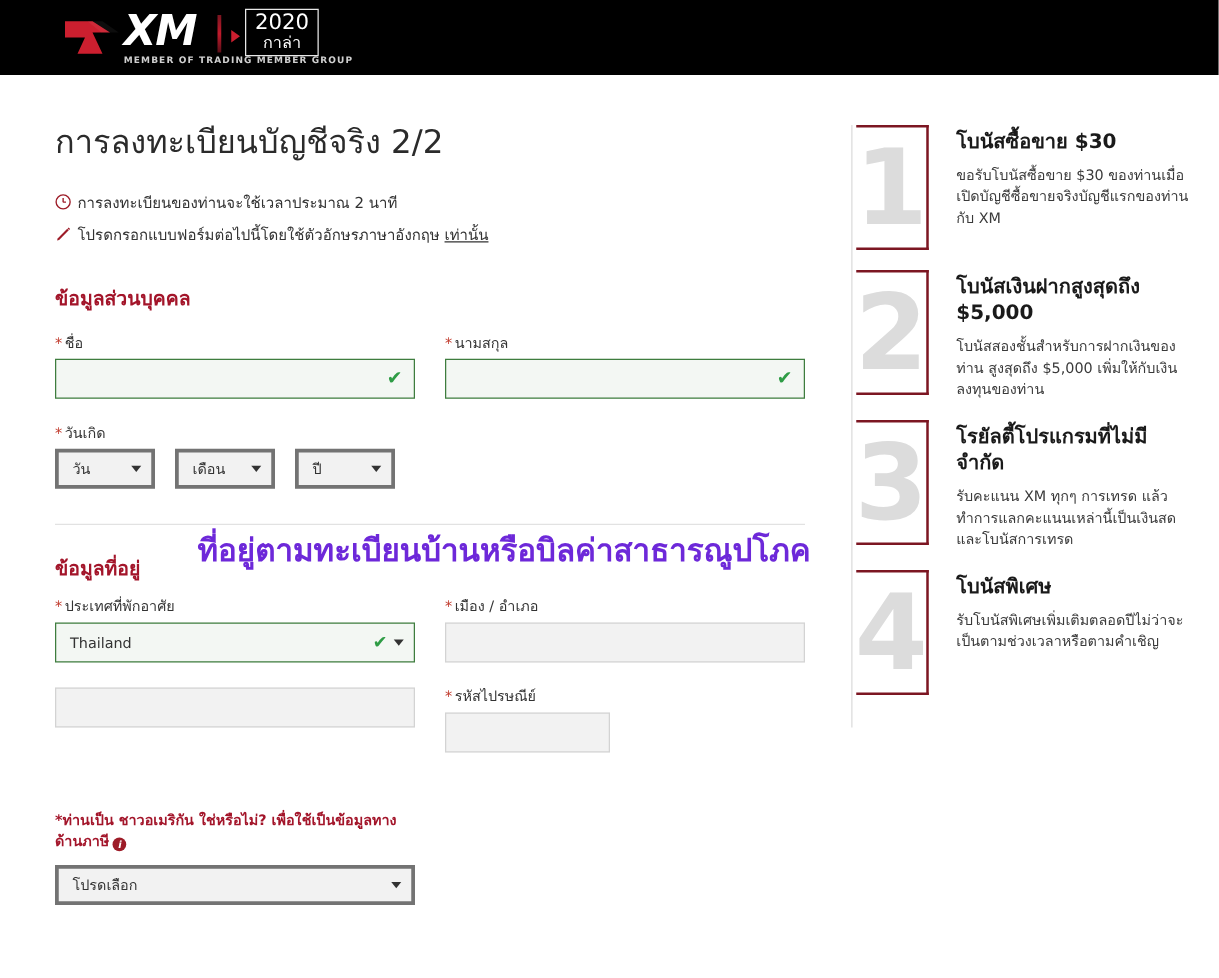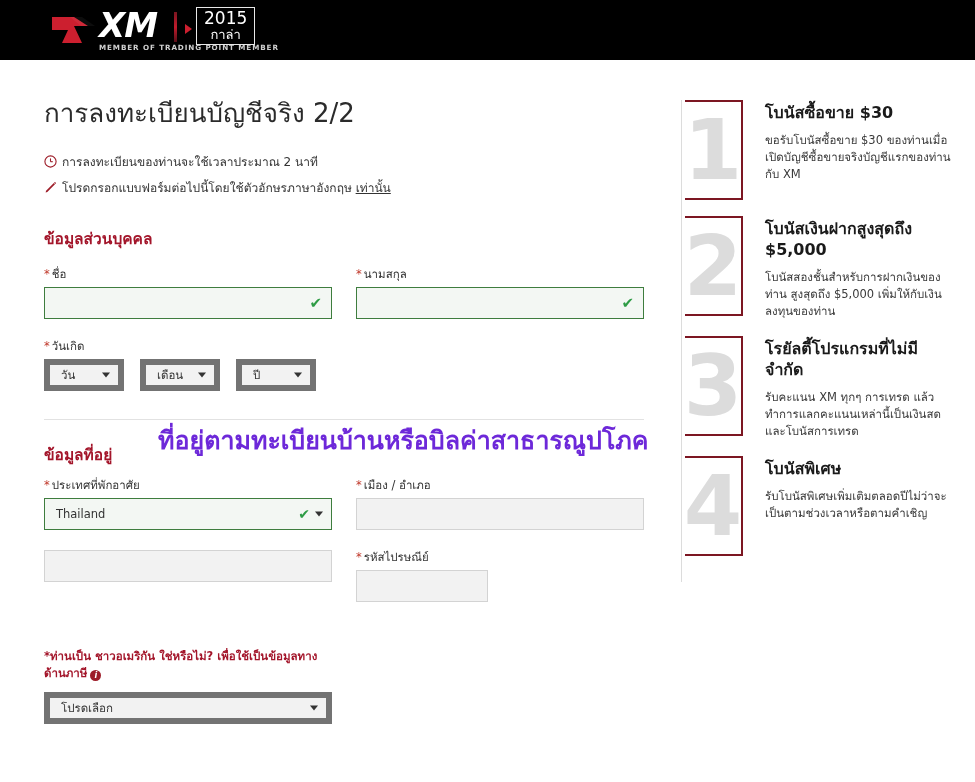--- a/index.html
+++ b/index.html
@@ -107,21 +107,21 @@
   .input-box.valid {
     background: #f3f7f3; border: 1px solid #3e7d3e;
   }
   .check {
     position: absolute; right: 9px; top: 50%;
     transform: translateY(-50%);
     color: #2e9c45; font-size: 15px; font-weight: 700; line-height: 1;
   }
 
   .select-box {
-    height: 32px; background: #f2f2f2; border: 6px solid #737373;
+    height: 32px; background: #f2f2f2; border: 3px solid #737373;
     position: relative; display: flex; align-items: center;
     padding: 0 24px 0 11px; font-size: 11.5px; color: #333;
   }
   .select-box.valid { background: #f3f7f3; border: 1px solid #3e7d3e; }
   .caret {
     position: absolute; right: 8px; top: 50%;
     transform: translateY(-50%);
     width: 0; height: 0;
     border-left: 4px solid transparent;
     border-right: 4px solid transparent;
@@ -205,27 +205,27 @@
   <div class="header">
     <div class="logo-wrap">
       <div class="logo-mark">
         <svg width="50" height="34" viewBox="0 0 50 34">
           <path d="M4 4 L26 4 L40 13 L26 13 L34 30 L14 30 L20 17 L4 17 Z" fill="#cc1f2f"></path>
           <path d="M22 4 L34 4 L47 13 L33 13 Z" fill="#ffffff" opacity="0.05"></path>
         </svg>
       </div>
       <div class="logo-text-col">
         <span class="logo-xm">XM</span>
-        <span class="logo-sub">MEMBER OF TRADING POINT MEMBER</span>
+        <span class="logo-sub">MEMBER OF TRADING MEMBER GROUP</span>
       </div>
     </div>
     <div class="hdr-divider"></div>
     <div class="hdr-tri"></div>
     <div class="gala-badge">
-      <span class="gala-year">2015</span>
+      <span class="gala-year">2020</span>
       <span class="gala-word">กาล่า</span>
     </div>
   </div>
 
   <div class="form-col">
 
     <h1 class="page-title">การลงทะเบียนบัญชีจริง 2/2</h1>
 
     <div class="note-row">
       <span class="note-icon">

